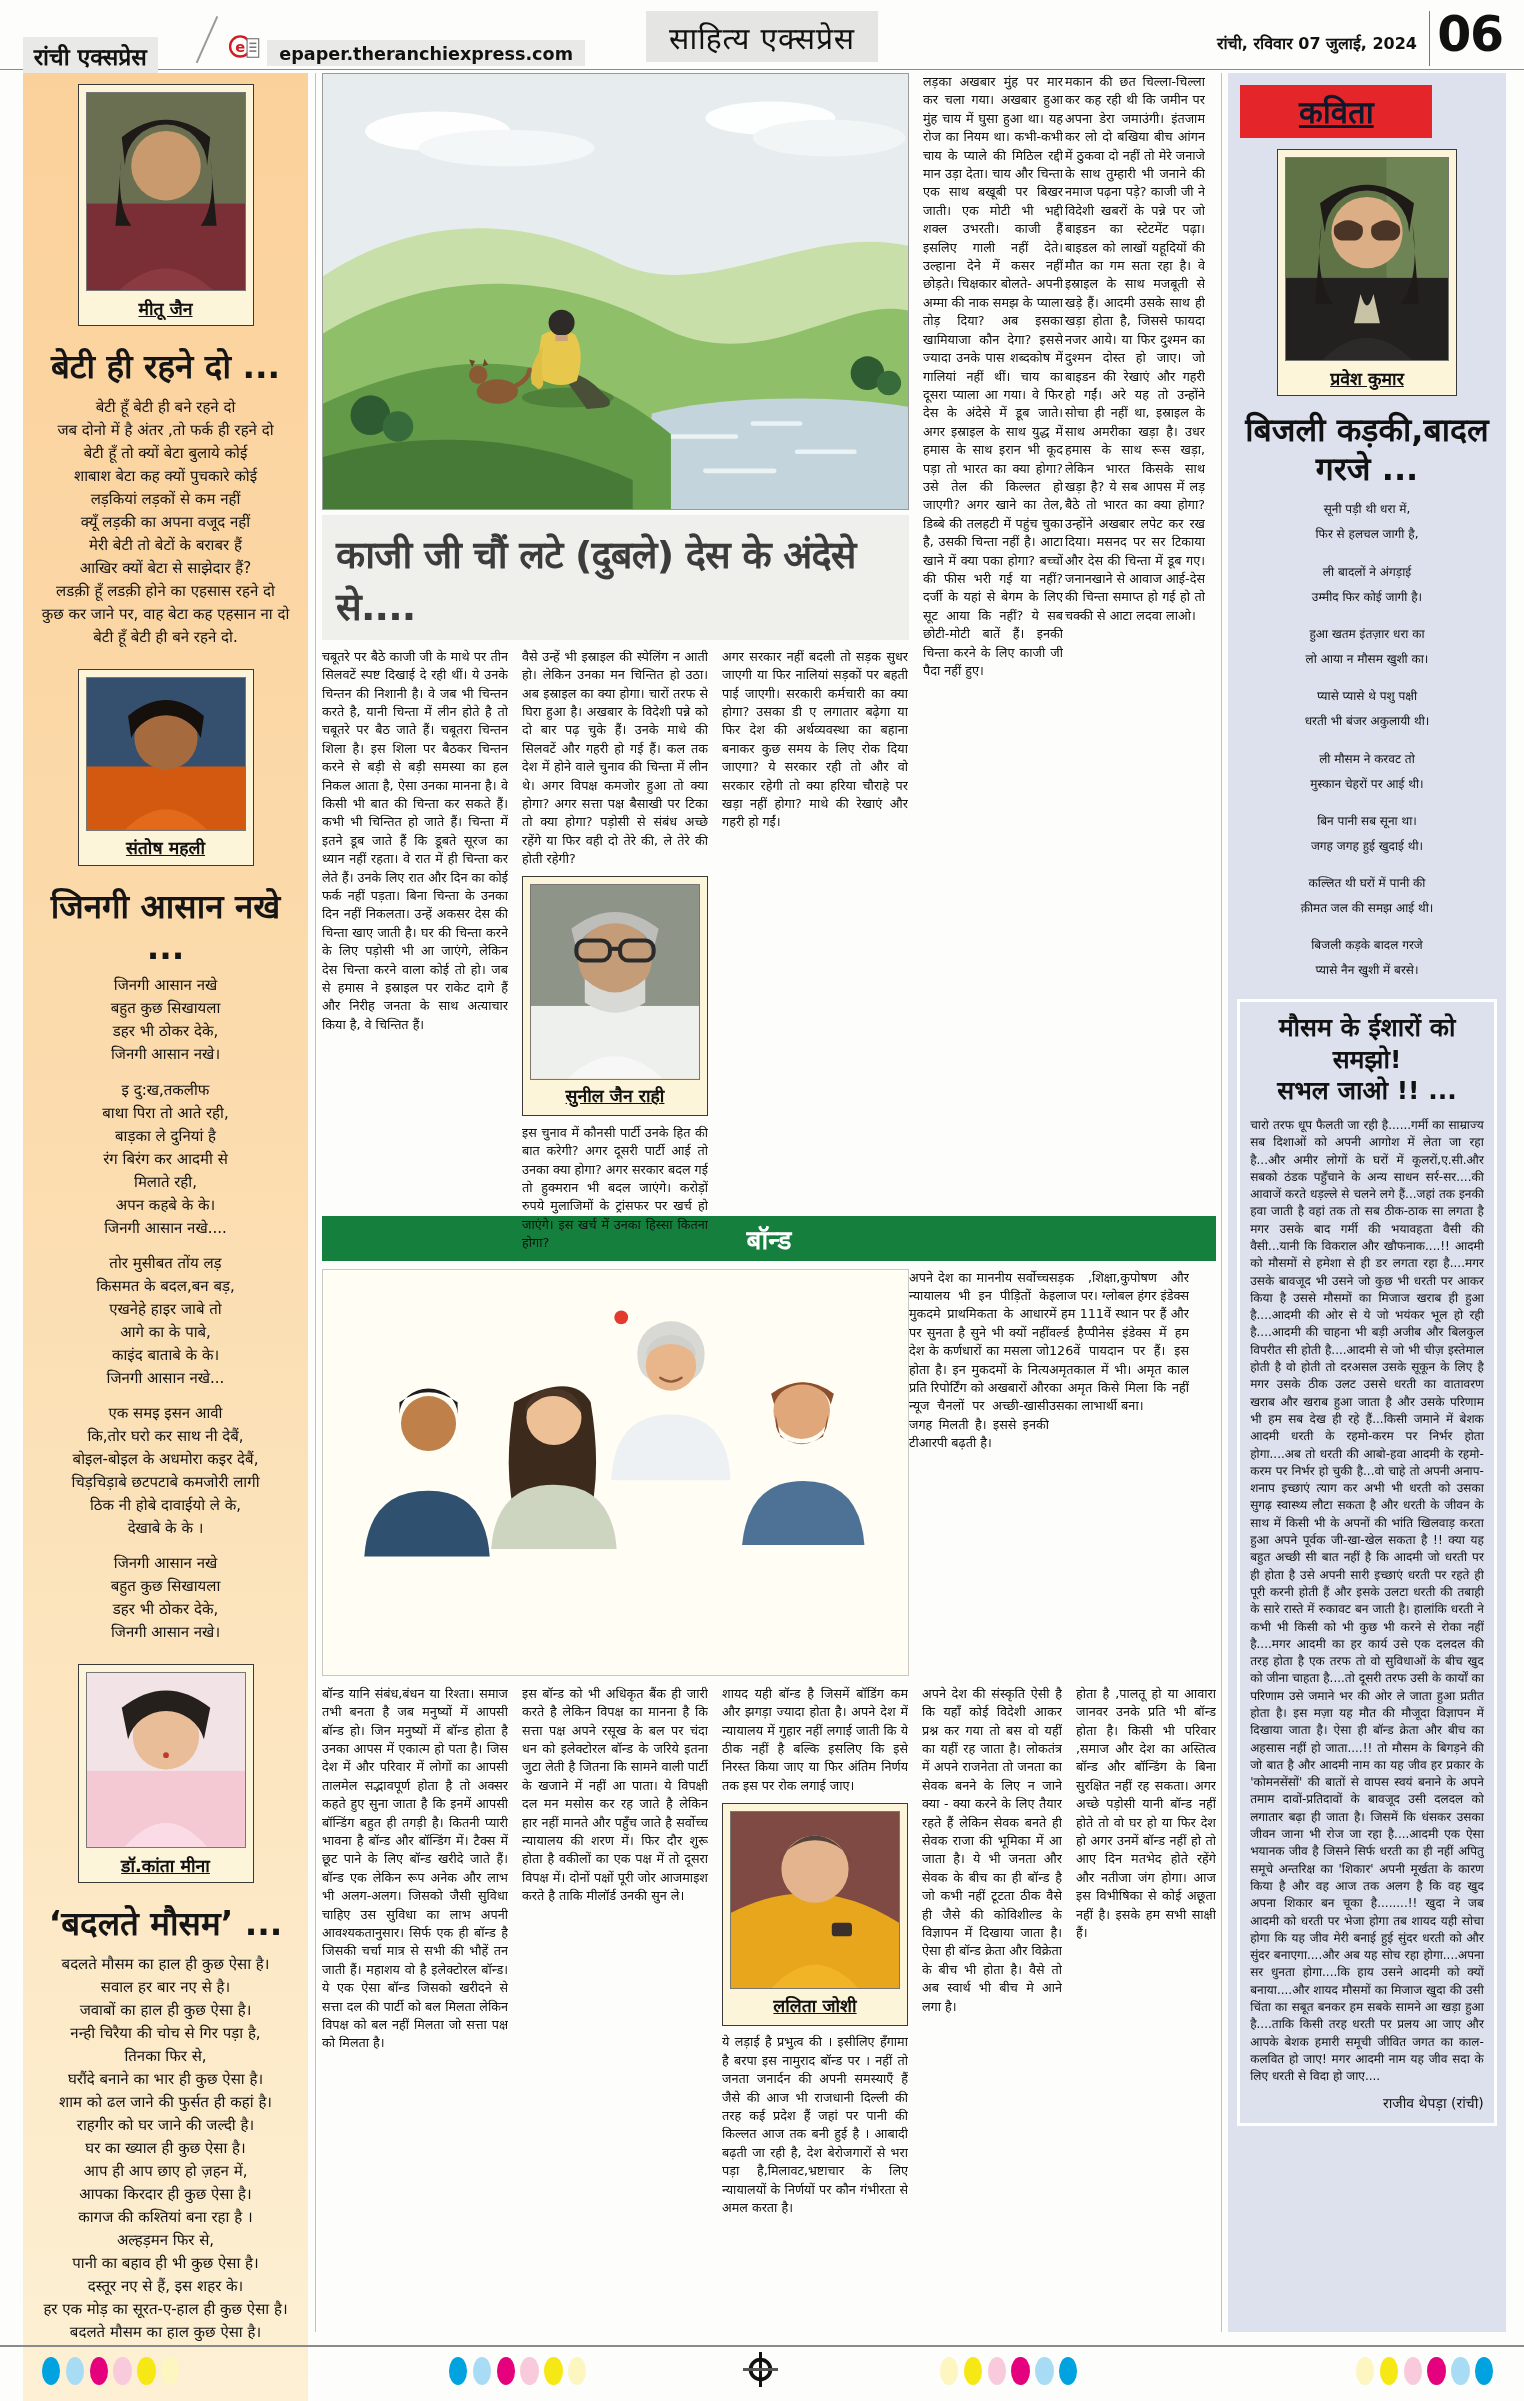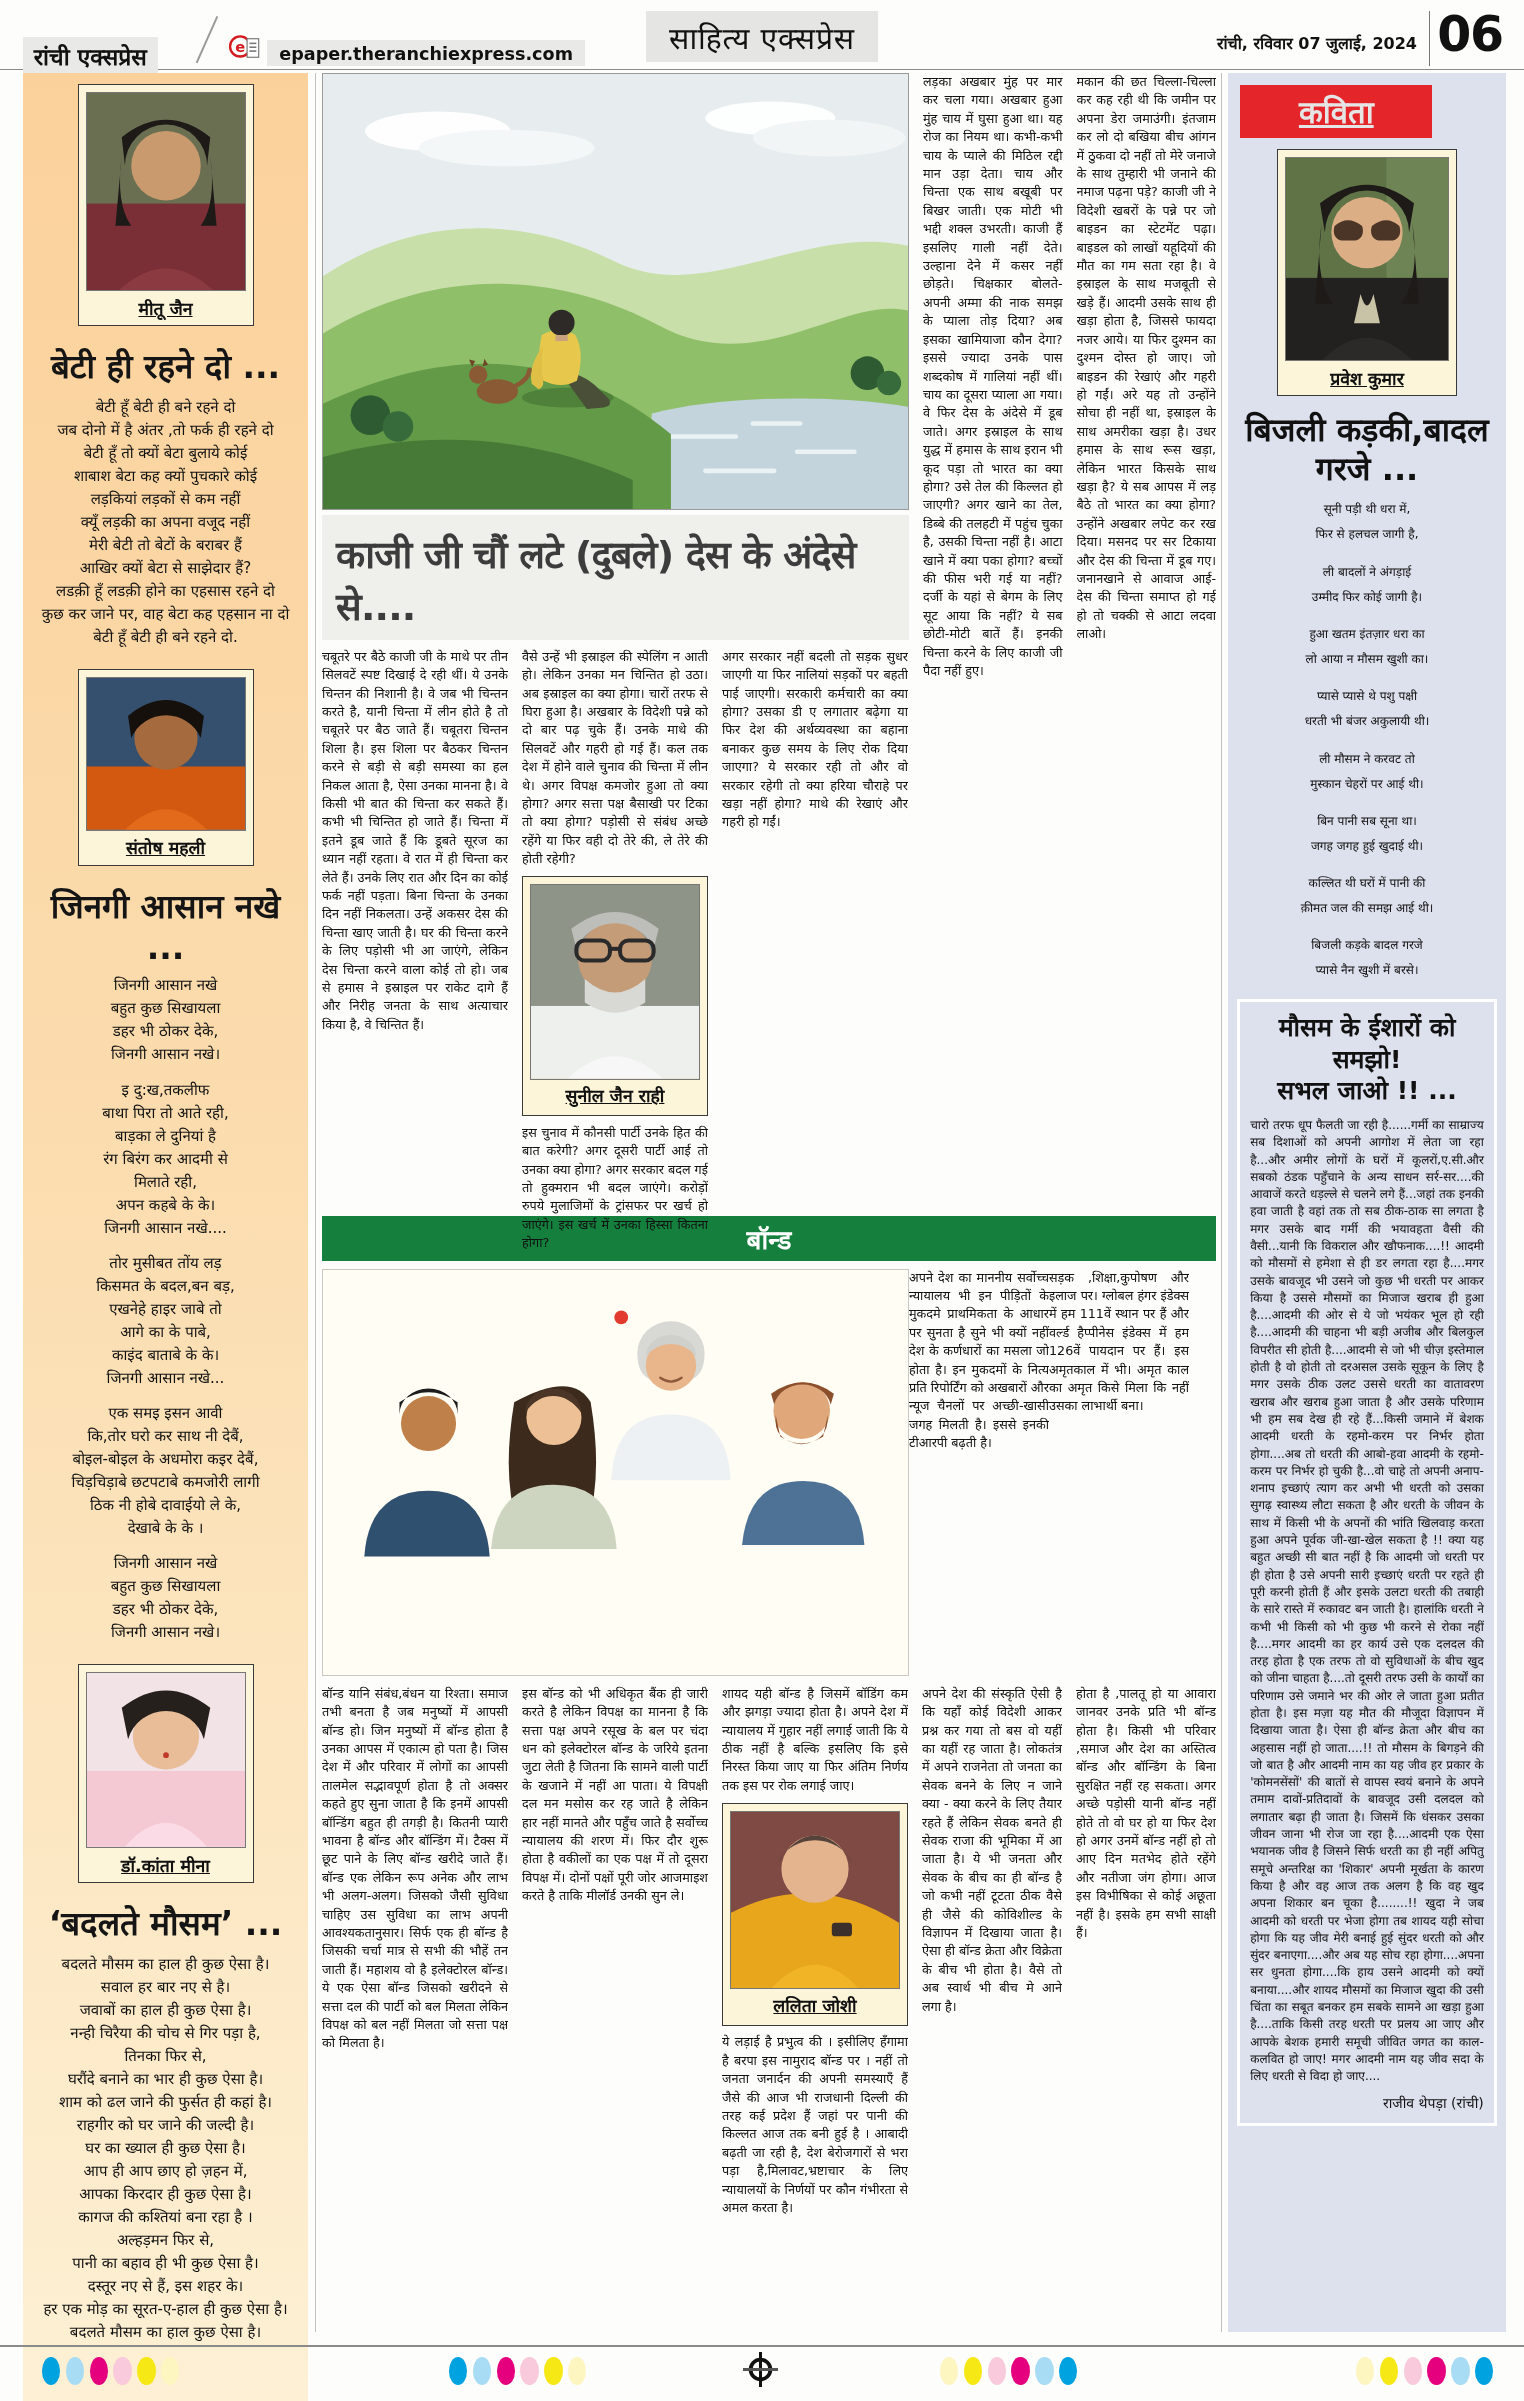--- a/index.html
+++ b/index.html
@@ -34,39 +34,39 @@
 
   
   .ltitle { text-align:center; font-weight:bold; font-size:33px; margin:17px 0 7.7px; color:#151515; }
   .poem { text-align:center; font-size:15px; line-height:23px; font-weight:500; }
   .pline { white-space:nowrap; }
   .pgap { height:12.3px; }
 
   
   .art1 { display:flex; gap:14px; height:1132px; }
   .art1L { width:587px; }
-  .art1R { width:293px; display:flex; gap:14px;align-items:flex-end; }
+  .art1R { width:293px; display:flex; gap:2px;align-items:flex-end; }
   .illus1 { width:587px; height:437px; border:0.8px solid #9a9a9a; box-sizing:border-box; }
   .illus1 svg { display:block; width:100%; height:100%; }
   .headline { background:#efefec; margin-top:4.6px; padding:12.3px 14px 9.2px; font-weight:bold; font-size:38px; color:#3c3c3c; letter-spacing:-0.8px; }
   .cols3 { display:flex; gap:14px; margin-top:7.7px; height:614px; }
   .tcol { font-size:12.7px; line-height:1.45; text-align:justify; overflow:hidden; }
   .w243 { width:186px; } .w182 { width:140px; }
   .tall { height:1132px; }
   .midphoto { width:170px; margin:7.7px auto; }
 
   
   .bondbar { margin-top:10.7px; background:#15803d; color:#fff; text-align:center; font-weight:bold; font-size:26px; padding:5.4px 0 3.8px; }
   .bondtop { display:flex; gap:0; margin-top:7.7px; height:407px; }
   .illus2 { width:587px; height:407px; border:0.8px solid #c9c9c2; box-sizing:border-box; }
   .illus2 svg { display:block; width:100%; height:100%; }
   .bondcols { display:flex; gap:14px; margin-top:9.2px; height:649px; }
 
   
-  .kavita { background:#e4262b; color:#e5e5e5; width:192px; margin:4.6px 0 10.7px 3.1px; text-align:center; font-weight:bold; font-size:31px; padding:4.6px 0 6.1px; }
+  .kavita { background:#e4262b; color:#0f172a; width:192px; margin:4.6px 0 10.7px 3.1px; text-align:center; font-weight:bold; font-size:31px; padding:4.6px 0 6.1px; }
   .kavita span { text-decoration:underline; }
   .rtitle { text-align:center; font-weight:bold; font-size:32px; line-height:1.2; margin:15.3px 0 9.2px; }
   .rpoem { text-align:center; font-size:12px; line-height:25px; }
   .essaybox { border:3.1px solid #ffffff; margin-top:15.3px; padding:10.7px 10px; }
   .etitle { text-align:center; font-weight:bold; font-size:25px; line-height:1.25; margin-bottom:10.7px; }
   .ebody { font-size:12px; line-height:17.3px; text-align:justify; }
   .esign { text-align:right; font-size:14px; margin-top:7.7px; }
 
   
   .footline { position:absolute; left:0; top:2345px; width:1524px; height:1.5px; background:#8b8b8b; }

